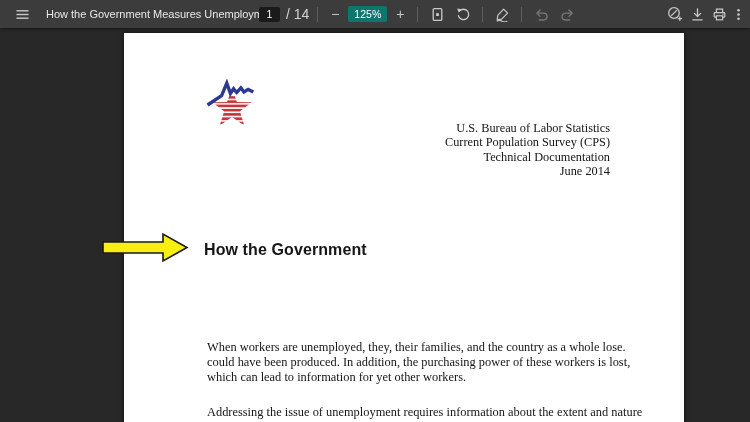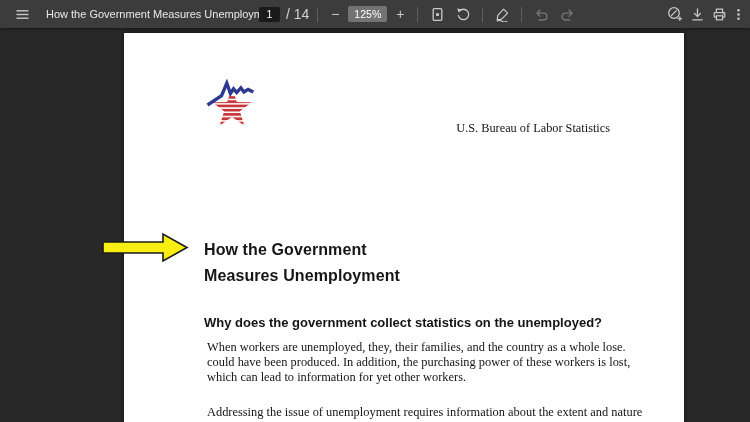--- a/index.html
+++ b/index.html
@@ -21,21 +21,21 @@
   .tb-btn.disabled { opacity:.42; }
 
   .doc-title { color:#e9e9e9; font-size:11px; margin-left:13px; white-space:nowrap; }
 
   .page-input { width:21px; height:15px; background:#1a1a1a; color:#ffffff; border:none;
                 border-radius:2px; text-align:center; font-size:10.5px;
                 font-family:"Liberation Sans", sans-serif; }
   .page-total { color:#d2d2d2; font-size:14px; margin-left:6px; white-space:nowrap; }
   .sep { width:1px; height:15px; background:#5d5d5d; margin:0 8px; flex:none; }
   .glyph-btn { font-size:14px; width:18px; }
-  .zoom-box { background:#737373; color:#ffffff; font-size:10.5px; padding:2px 6px;
+  .zoom-box { background:#0f766e; color:#ffffff; font-size:10.5px; padding:2px 6px;
               border-radius:2px; margin:0 4px; white-space:nowrap; }
   .icon-gap { margin-left:4px; }
 
   
   .canvas { position:relative; width:750px; height:394px; overflow:hidden;margin-left:28px; }
   .page { position:absolute; left:96px; top:5px; width:560px; height:560px; background:#ffffff;
           box-shadow:0 0 5px rgba(0,0,0,.55); }
 
   .logo { position:absolute; left:82px; top:46px; width:52px; height:52px; }
 
@@ -159,28 +159,29 @@
           <rect width="100" height="5.2" fill="#c6373c"></rect>
         </pattern>
       </defs>
       <path d="M50,17 L59.4,44.1 L88,44.6 L65.2,61.9 L73.5,89.4 L50,73 L26.5,89.4 L34.8,61.9 L12,44.6 L40.6,44.1 Z" fill="url(#stripes)"></path>
       <rect x="0" y="0" width="100" height="33" fill="#ffffff"></rect>
       <path d="M3,50 L30,32 L40,8 L47,28 L53,19 L59,26 L67,17 L73,25 L81,20 L91,25" fill="none" stroke="#2b3990" stroke-width="6.5" stroke-linejoin="miter"></path>
     </svg>
 
     <div class="doc-header">
       <div>U.S. Bureau of Labor Statistics</div>
+      <div>Current Population Survey (CPS)</div>
+      <div>Technical Documentation</div>
+      <div>June 2014</div>
     </div>
 
     <h1 class="main-title">
       <div>How the Government</div>
-      <div>Measures Unemployment</div>
     </h1>
 
-    <div class="question">Why does the government collect statistics on the unemployed?</div>
 
     <div class="body-par par1">
       <div>When workers are unemployed, they, their families, and the country as a whole lose.</div>
       <div>could have been produced. In addition, the purchasing power of these workers is lost,</div>
       <div>which can lead to information for yet other workers.</div>
     </div>
 
     <div class="body-par par2">
       <div>Addressing the issue of unemployment requires information about the extent and nature</div>
     </div>

